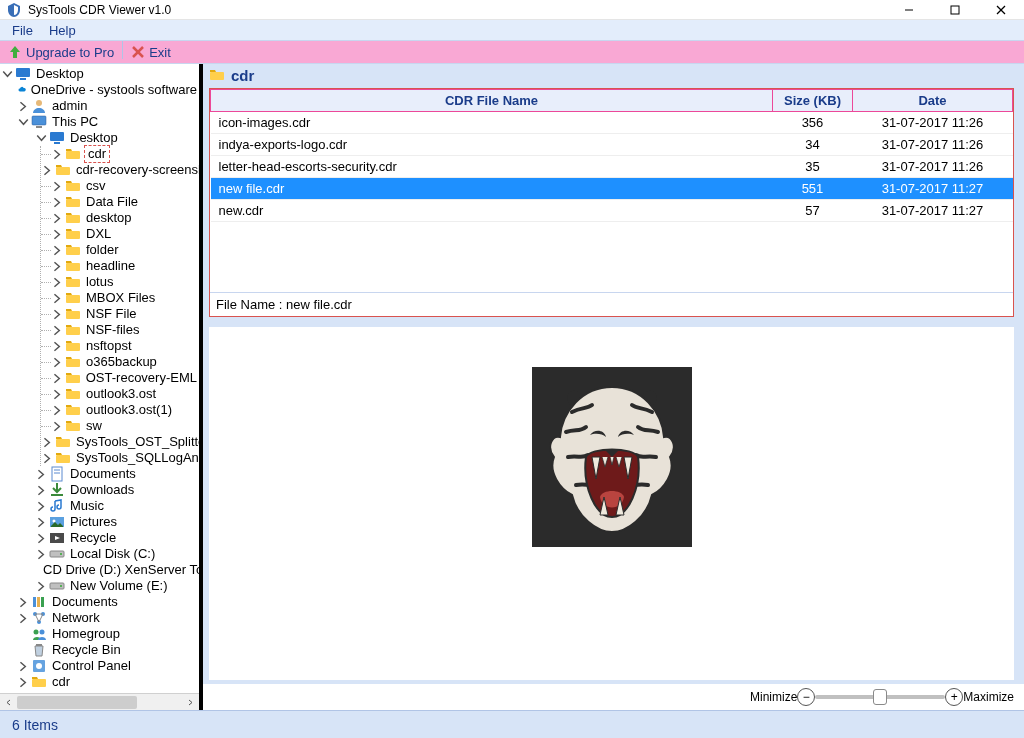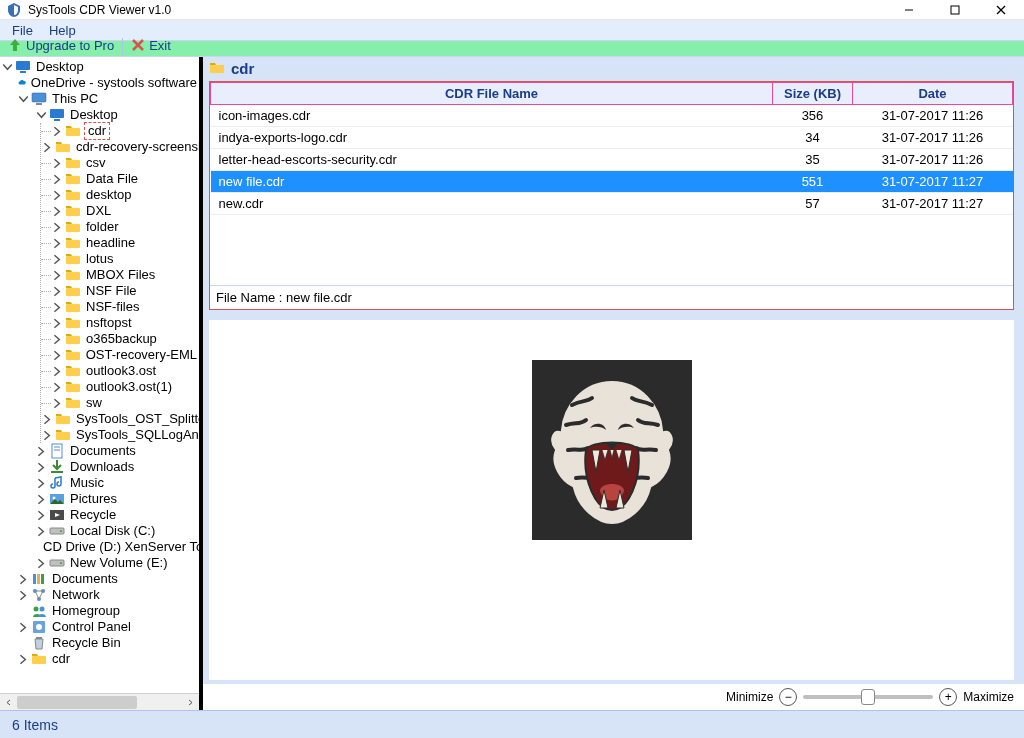--- a/index.html
+++ b/index.html
@@ -12,21 +12,21 @@
   .titlebar .title { flex: 0 0 auto; font-size: 12px; color: #000; }
   .titlebar .spacer { flex: 1; }
   .titlebar .winbtn { width: 46px; height: 30px; display: flex; align-items: center; justify-content: center; }
   .titlebar .winbtn svg { width: 10px; height: 10px; }
 
   
   .menubar { height: 20px; background: #e3edfb; display: flex; align-items: center; padding: 0 4px; color: #1a3c8a; font-size: 13px; }
   .menubar .menu-item { padding: 1px 8px; }
 
   
-  .toolbar { height: 17px; background: #86efac; border-top: 1px solid #c8d6ef; border-bottom: 1px solid #c8d6ef; display: flex; align-items: flex-end; padding: 0 2px; font-size: 13px; }
+  .toolbar { height: 24px; background: #f9a8d4; border-top: 1px solid #c8d6ef; border-bottom: 1px solid #c8d6ef; display: flex; align-items: flex-start; padding: 0 2px; font-size: 13px; }
   .toolbar .tool { display: flex; align-items: center; padding: 0 6px; color: #1a3c8a; height: 22px; }
   .toolbar .sep { width: 1px; height: 18px; background: #b0c4e6; margin: 0 2px; }
   .toolbar .ticon { width: 14px; height: 14px; margin-right: 4px; }
 
   
   .content { flex: 1; display: flex; min-height: 0; background: #d7e4f7; }
   .sidebar { width: 203px; background: #fff; border-right: 4px solid #000000; overflow: hidden; display: flex; flex-direction: column; position: relative; }
   .sidebar-inner { flex: 1; overflow: hidden; padding-top: 2px; }
   .sidebar-scroll-h { height: 17px; background: #f0f0f0; border-top: 1px solid #d0d0d0; display: flex; align-items: center; }
   .sidebar-scroll-h .sbh-btn { width: 17px; height: 17px; background: #f0f0f0; display:flex; align-items:center; justify-content:center; }
@@ -58,21 +58,21 @@
   .filebox tbody td.col-name { text-align:left; }
   .filebox tbody td.col-size { text-align:center; }
   .filebox tbody td.col-date { text-align:center; }
   .filebox .blank { flex:1; min-height:70px; }
   .filebar { border-top: 1px solid #c8d6ef; padding: 4px 6px; color: #000000; font-size: 13px; }
 
   .preview { flex:1; background:#fff; margin: 6px 10px 4px 6px; display:flex; align-items:flex-start; justify-content:center; padding-top:40px; min-height:0; }
   .preview .thumb { width: 160px; height: 180px; background:#2b2b2b; display:flex; align-items:center; justify-content:center; }
   .preview .thumb svg { width: 140px; height: 160px; }
 
-  .zoombar { height: 26px; background:#fff; display:flex; align-items:center; justify-content:flex-end; padding: 0 10px; font-size:12px; gap:6px; }
+  .zoombar { height: 26px; background:#fff; display:flex; align-items:center; justify-content:flex-end; padding: 0 10px; font-size:12px; }
   .zoombar .track { width: 130px; height:4px; background:#c0c0c0; border-radius:2px; position:relative; }
   .zoombar .handle { position:absolute; left:58px; top:-6px; width:14px; height:16px; border:1px solid #8a8a8a; border-radius:3px; background:#fff; }
   .zoombar .round { width:18px; height:18px; border:1.5px solid #555; border-radius:50%; display:flex; align-items:center; justify-content:center; font-size:12px; line-height:1; }
 
   .statusbar { height: 28px; background: #d7e4f7; border-top: 1px solid #b0c4e6; display:flex; align-items:center; padding: 0 12px; color:#1a3c8a; font-size:14px; }
 
   
   .folder-svg rect.body { fill:#ffcf4b; }
   .folder-svg polygon.tab { fill:#e2a90f; }
 </style>
@@ -154,20 +154,34 @@
             <span class="nicon">
                 <svg viewBox="0 0 16 16">
                   <path d="M4 11a3 3 0 010-6 4 4 0 017.5-1A3 3 0 0113 11z" fill="#0a84d6"></path>
                 </svg>
               </span>
             <span class="label">OneDrive - systools software</span>
           </div>
           <div class="node" style="padding-left:6px">
             <span class="exp">
                 <svg class="exp-glyph" viewBox="0 0 9 9">
+                  <polyline points="2,1 6,4.5 2,8"></polyline>
+                </svg>
+              </span>
+            <span class="nicon">
+                <svg viewBox="0 0 16 16">
+                  <circle cx="8" cy="5" r="3" fill="#e6b877"></circle>
+                  <path d="M2 15c0-3 3-5 6-5s6 2 6 5z" fill="#4a90d9"></path>
+                </svg>
+              </span>
+            <span class="label">admin</span>
+          </div>
+          <div class="node" style="padding-left:6px">
+            <span class="exp">
+                <svg class="exp-glyph" viewBox="0 0 9 9">
                   <polyline points="1,2 4.5,6 8,2"></polyline>
                 </svg>
               </span>
             <span class="nicon">
                 <svg viewBox="0 0 16 16">
                   <rect x="1" y="2" width="14" height="9" rx="1" fill="#4a90d9" stroke="#2a5a99" stroke-width="0.5"></rect>
                   <rect x="5" y="12" width="6" height="2" fill="#888"></rect>
                 </svg>
               </span>
             <span class="label">This PC</span>
@@ -687,42 +701,42 @@
                 <svg viewBox="0 0 16 16">
                   <circle cx="5" cy="6" r="2.5" fill="#3aa050"></circle>
                   <circle cx="11" cy="6" r="2.5" fill="#4a90d9"></circle>
                   <path d="M2 14c0-2 2-3 4-3s4 1 4 3" fill="#3aa050"></path>
                   <path d="M7 14c0-2 2-3 4-3s4 1 4 3" fill="#4a90d9"></path>
                 </svg>
               </span>
               <span class="label">Homegroup</span>
             </div>
           <div class="node" style="padding-left:6px">
-              <span class="exp">
-                <svg class="exp-glyph" viewBox="0 0 9 9">
-                  <polyline points="2,1 6,4.5 2,8"></polyline>
-                </svg>
-              </span>
-              <span class="nicon">
-                <svg viewBox="0 0 16 16">
-                  <rect x="2" y="2" width="12" height="12" rx="1" fill="#66a3e0"></rect>
-                  <circle cx="8" cy="8" r="3" fill="#fff"></circle>
-                </svg>
-              </span>
-              <span class="label">Control Panel</span>
-            </div>
-          <div class="node" style="padding-left:6px">
               <span class="exp" style="width:11px"></span>
               <span class="nicon">
                 <svg viewBox="0 0 16 16">
                   <path d="M4 4h8l-1 10H5z" fill="#c0d0e0" stroke="#888"></path>
                   <rect x="5" y="2" width="6" height="2" fill="#888"></rect>
                 </svg>
               </span>
               <span class="label">Recycle Bin</span>
+            </div>
+          <div class="node" style="padding-left:6px">
+              <span class="exp">
+                <svg class="exp-glyph" viewBox="0 0 9 9">
+                  <polyline points="2,1 6,4.5 2,8"></polyline>
+                </svg>
+              </span>
+              <span class="nicon">
+                <svg viewBox="0 0 16 16">
+                  <rect x="2" y="2" width="12" height="12" rx="1" fill="#66a3e0"></rect>
+                  <circle cx="8" cy="8" r="3" fill="#fff"></circle>
+                </svg>
+              </span>
+              <span class="label">Control Panel</span>
             </div>
           <div class="node" style="padding-left:6px">
               <span class="exp">
                 <svg class="exp-glyph" viewBox="0 0 9 9">
                   <polyline points="2,1 6,4.5 2,8"></polyline>
                 </svg>
               </span>
               <span class="nicon">
                 <svg class="folder-svg" viewBox="0 0 16 16">
                   <polygon class="tab" points="1,3 6,3 7,5 1,5"></polygon>

